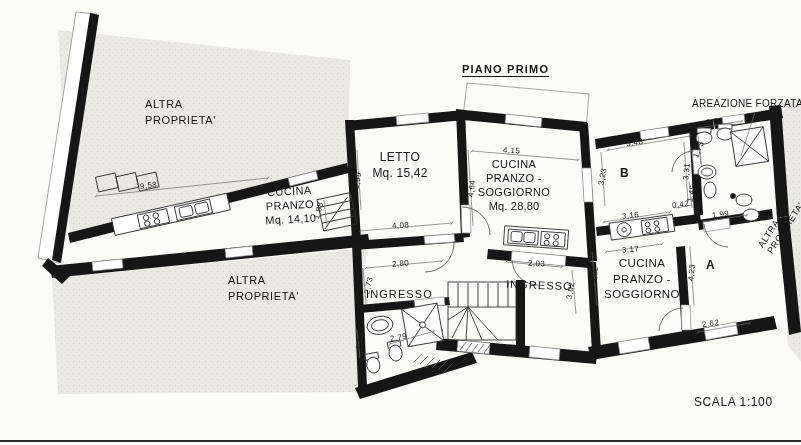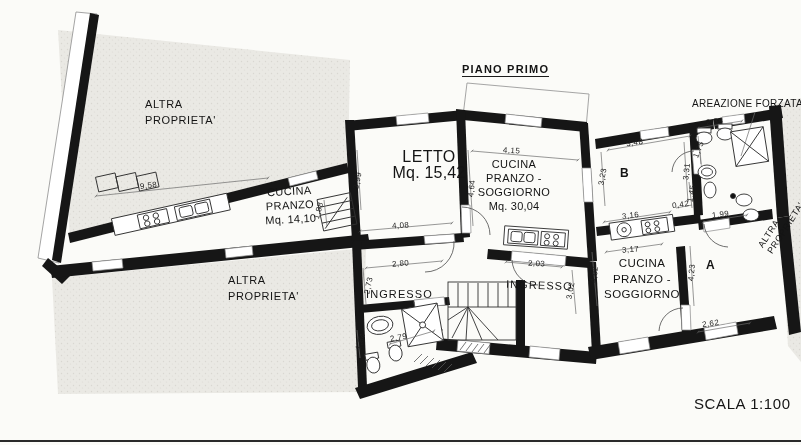--- a/index.html
+++ b/index.html
@@ -21,21 +21,21 @@
   .lbl{position:absolute;white-space:nowrap}
   .title{
     left:462px;top:19px;font-size:11px;font-weight:700;letter-spacing:1.2px;
     border-bottom:1.6px solid #1a1a1a;padding-bottom:1px;margin-top:44px;
   }
   .room{position:absolute;text-align:center;font-size:11px;line-height:14px;letter-spacing:.4px;font-weight:500}
   .room .mq{letter-spacing:.2px}
   .prop{position:absolute;font-size:11px;line-height:16px;letter-spacing:.6px;font-weight:500}
   .dim{position:absolute;font-size:8px;color:#1d1d1d;letter-spacing:.4px;white-space:nowrap}
   .small-note{position:absolute;font-size:10px;letter-spacing:.3px;white-space:nowrap;font-weight:500}
-  .scala{position:absolute;font-size:15px;letter-spacing:.6px;font-weight:500}
+  .scala{position:absolute;font-size:12px;letter-spacing:.6px;font-weight:500}
   .rmletter{position:absolute;font-size:12px;font-weight:700;letter-spacing:.5px}
   .ing{position:absolute;font-size:11px;letter-spacing:1.1px;font-weight:500}
 </style>
 </head>
 <body>
 
 <div class="plan" style="--wall: #161616; --paper: #fbfbf8; --outside: #eae9e4; --line: #555555;">
 
   <svg width="801" height="445" viewBox="0 0 801 445">
     <defs>
@@ -280,30 +280,30 @@
   <div class="small-note" style="left:692px;top:98px">AREAZIONE FORZATA</div>
 
   <div class="scala" style="left:694px;top:395px">SCALA 1:100</div>
 
   <div class="room" style="left:238px;top:184px;width:104px;transform:rotate(-3deg)">
     <div>CUCINA</div>
     <div>PRANZO</div>
     <div class="mq">Mq. 14,10</div>
   </div>
 
-  <div class="room" style="left:385px;top:149px;width:88px;font-size:16px;line-height:16px">
+  <div class="room" style="left:356px;top:149px;width:88px;font-size:12px;line-height:16px">
     <div>LETTO</div>
     <div class="mq">Mq. 15,42</div>
   </div>
 
   <div class="room" style="left:468px;top:157px;width:92px">
     <div>CUCINA</div>
     <div>PRANZO -</div>
     <div>SOGGIORNO</div>
-    <div class="mq">Mq. 30,04</div>
+    <div class="mq">Mq. 28,80</div>
   </div>
 
   <div class="room" style="left:594px;top:256px;width:96px;font-size:11.5px;line-height:15.5px">
     <div>CUCINA</div>
     <div>PRANZO -</div>
     <div>SOGGIORNO</div>
   </div>
 
   <div class="ing" style="left:366px;top:288px">INGRESSO</div>
   <div class="ing" style="left:506px;top:279px;transform:rotate(2deg)">INGRESSO</div>

